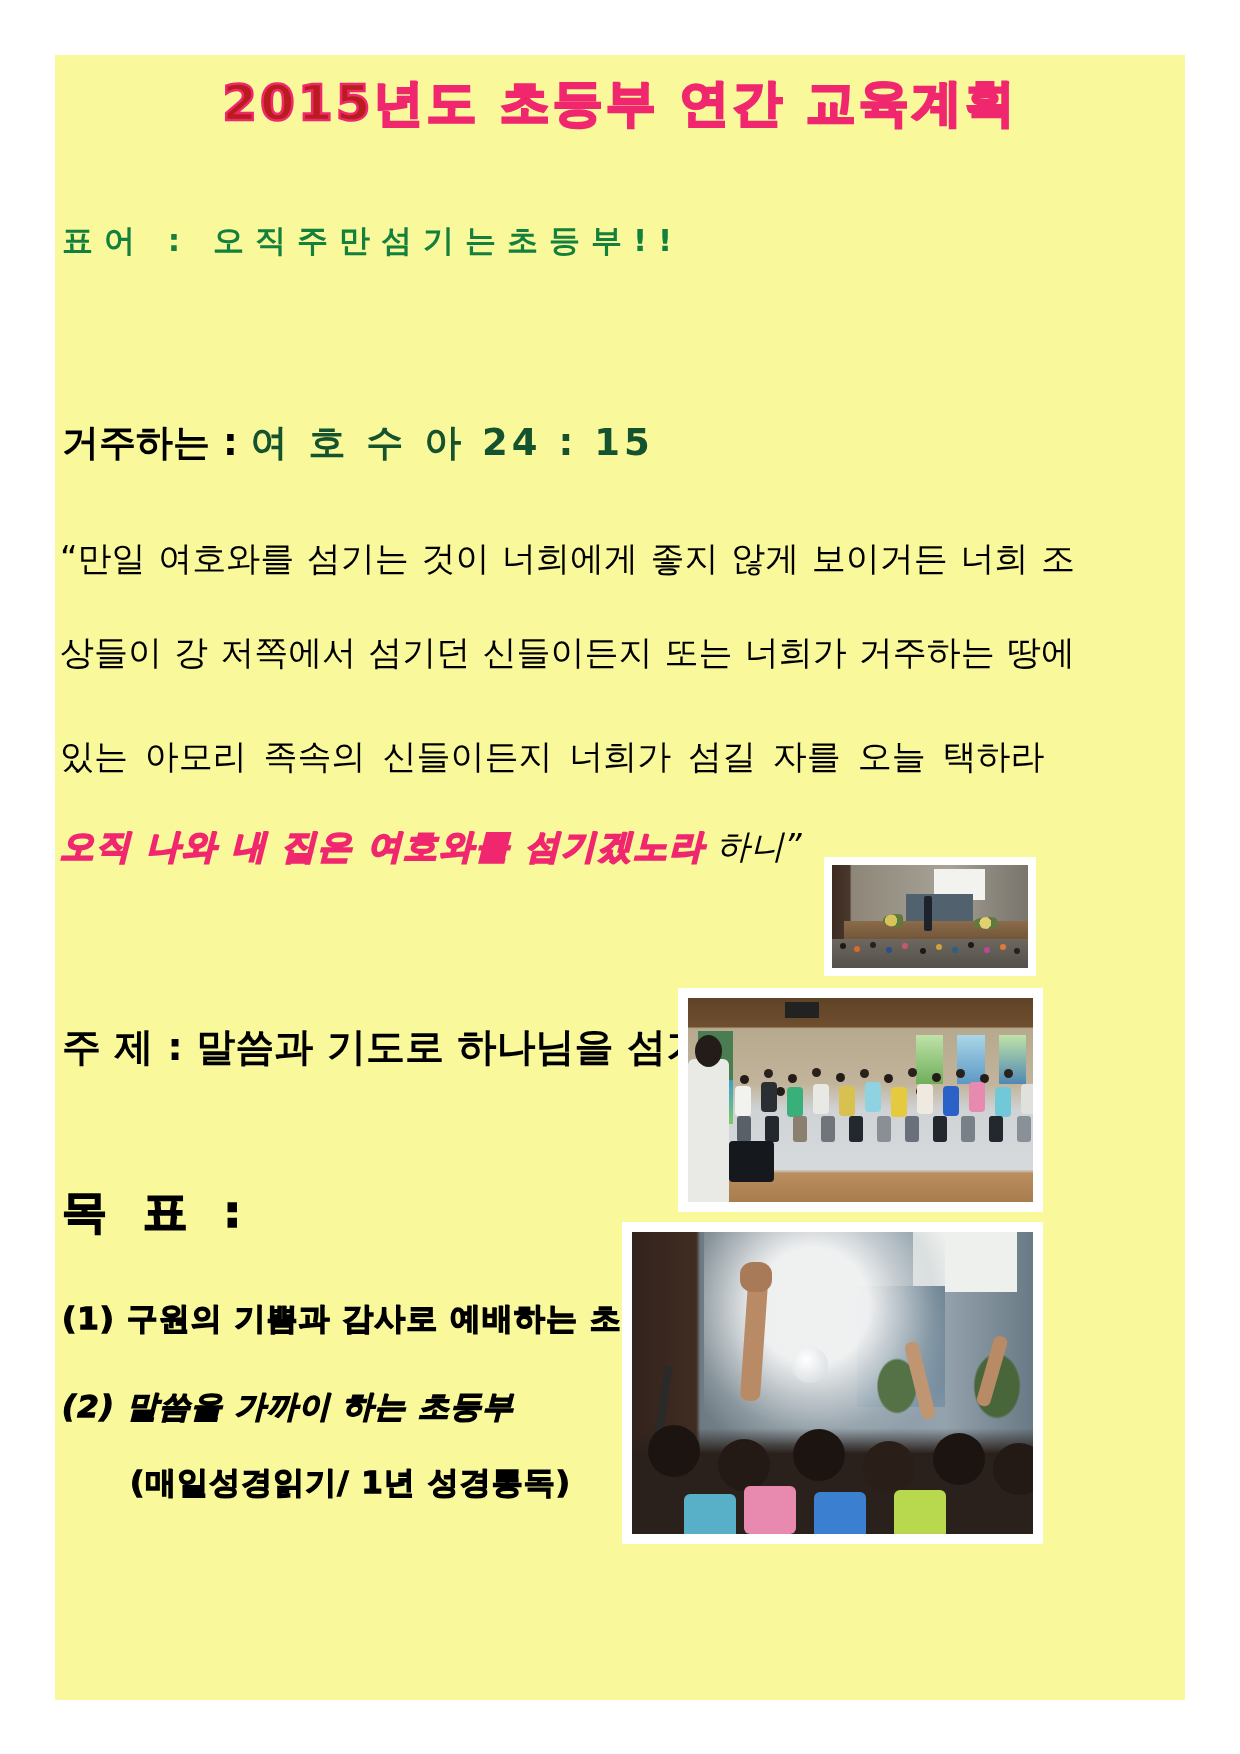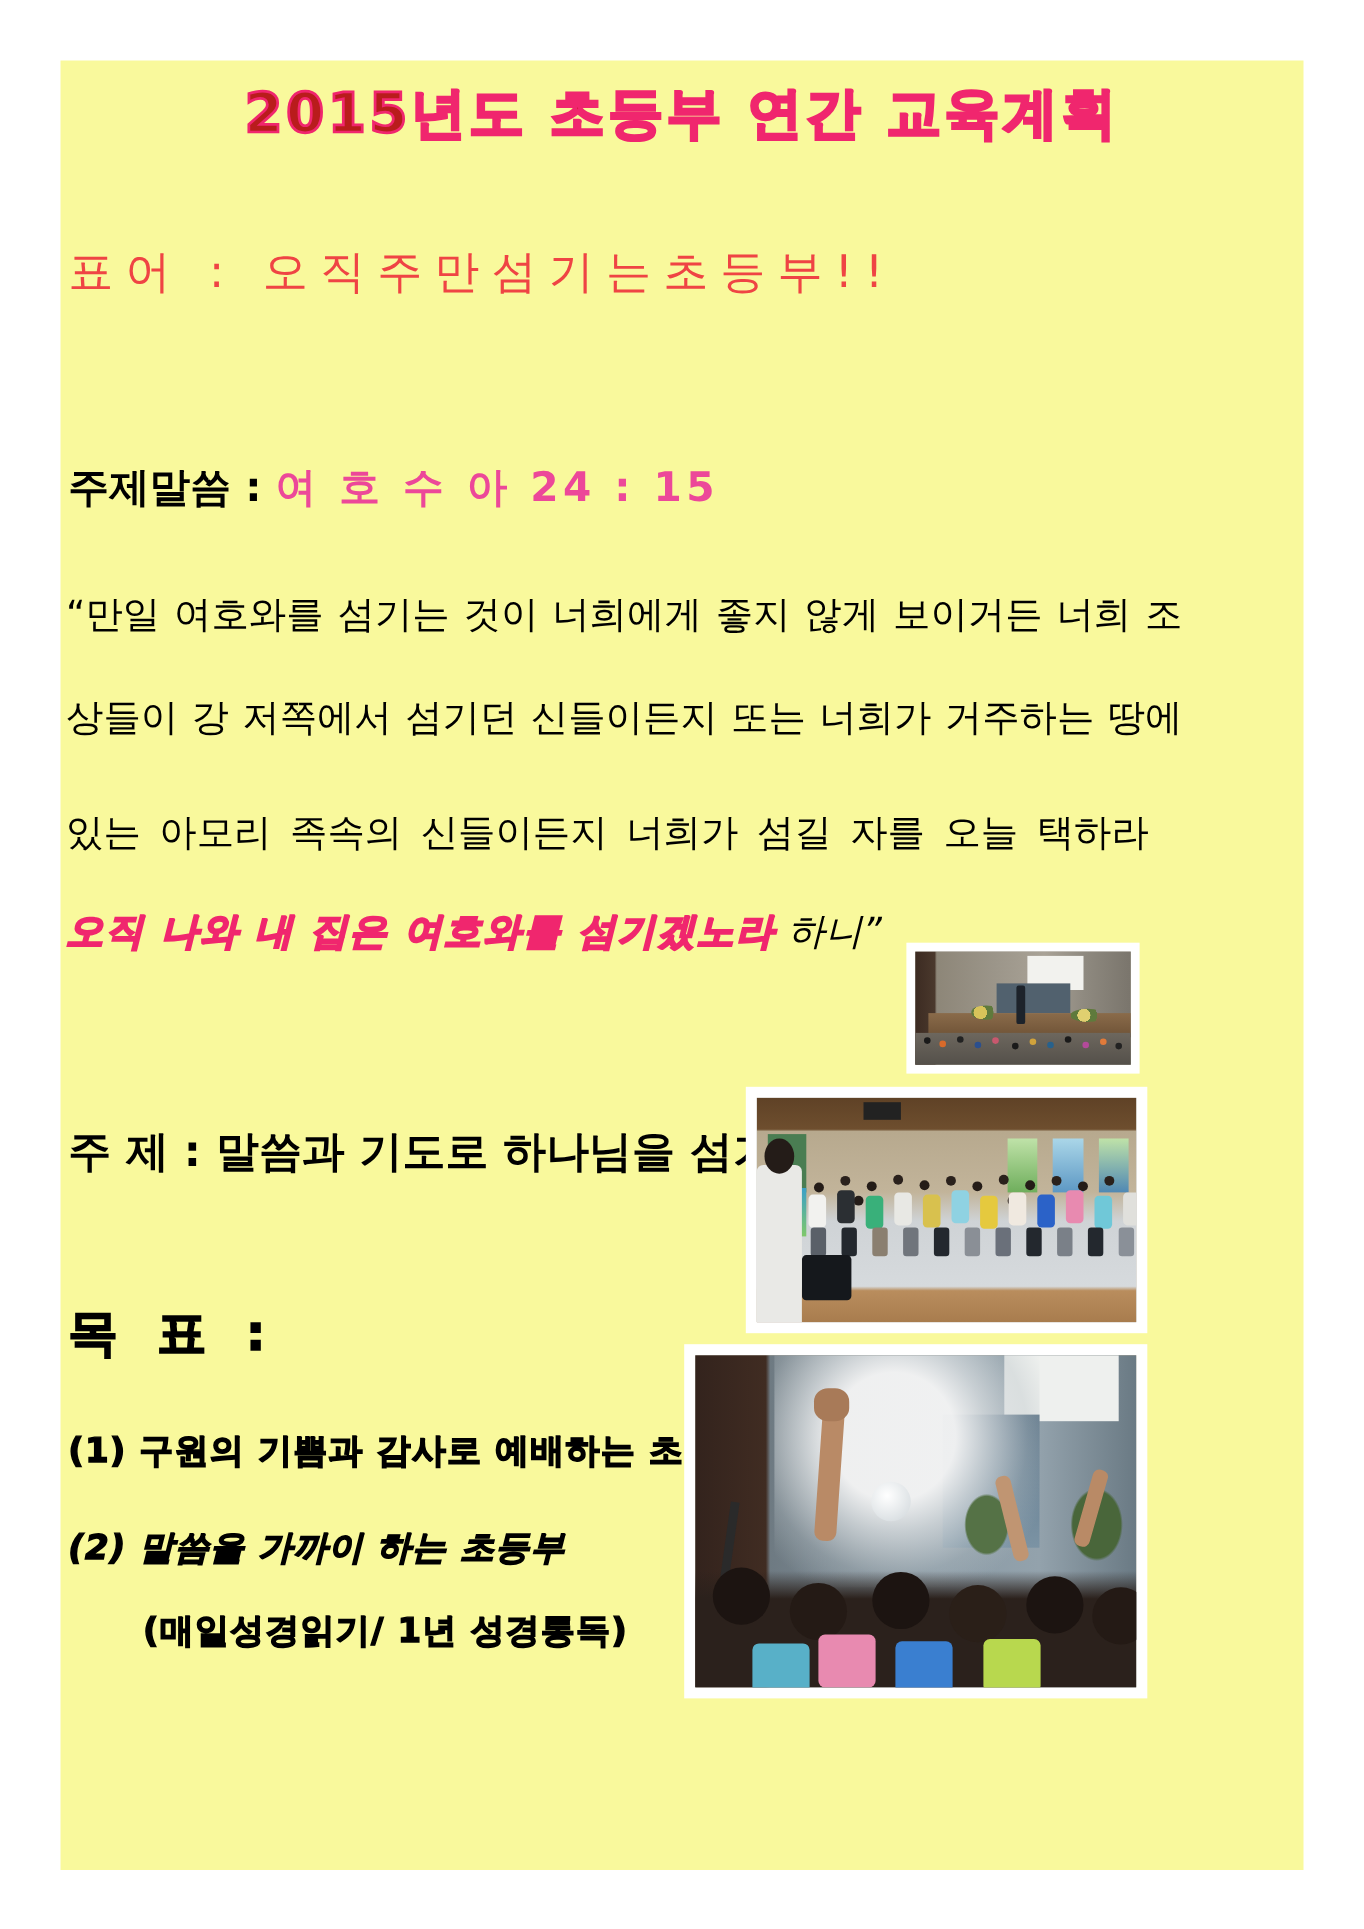--- a/index.html
+++ b/index.html
@@ -10,28 +10,28 @@
   .panel{
     position:absolute;left:55px;top:55px;width:1130px;height:1645px;
     background:#f9f99c;
   }
   .title{
     position:absolute;left:55px;top:70px;width:1130px;text-align:center;
     font-size:50px;font-weight:bold;color:#b91c1c;letter-spacing:3px;
     -webkit-text-stroke:2.5px #f0266e;
   }
   .slogan{
-    position:absolute;left:62px;top:220px;font-size:41px;font-weight:normal;
-    color:#ef4444;letter-spacing:11px;white-space:nowrap;
+    position:absolute;left:62px;top:220px;font-size:31px;font-weight:bold;
+    color:#15803d;letter-spacing:11px;white-space:nowrap;
   }
   .verse-line{
     position:absolute;left:62px;top:418px;font-size:37px;font-weight:bold;
     color:#000;white-space:nowrap;
   }
-  .verse-ref{color:#ec4899;letter-spacing:4px;margin-top:41px;}
+  .verse-ref{color:#14532d;letter-spacing:4px;margin-top:41px;}
   .scripture-line{
     position:absolute;left:60px;width:1015px;font-size:34px;color:#000;
     font-weight:500;white-space:nowrap;
   }
   .just{text-align:justify;text-align-last:justify;white-space:normal;}
   .hl{
     color:#f0266e;font-weight:bold;-webkit-text-stroke:2px #f0266e;
     letter-spacing:2px;
   }
   .theme-line{
@@ -108,21 +108,21 @@
 <body>
 
 <div class="page">
   <div class="panel"></div>
 
   <div class="title">2015년도 초등부 연간 교육계획</div>
 
   <div class="slogan">표어 : 오직주만섬기는초등부!!</div>
 
   <div class="verse-line">
-    <span>주제말씀 : </span><span class="verse-ref">여 호 수 아 24 : 15</span>
+    <span>거주하는 : </span><span class="verse-ref">여 호 수 아 24 : 15</span>
   </div>
 
   <div class="scripture-line just" style="top:536px;">“만일 여호와를 섬기는 것이 너희에게 좋지 않게 보이거든 너희  조</div>
   <div class="scripture-line just" style="top:630px;">상들이 강 저쪽에서 섬기던 신들이든지 또는 너희가 거주하는 땅에</div>
   <div class="scripture-line" style="top:734px;word-spacing:6px;">있는 아모리 족속의 신들이든지 너희가 섬길 자를 오늘 택하라</div>
   <div class="scripture-line" style="top:824px;font-style:italic;">
     <span class="hl">오직 나와 내 집은 여호와를 섬기겠노라</span><span> 하니”</span>
   </div>
 
   <div class="theme-line">

